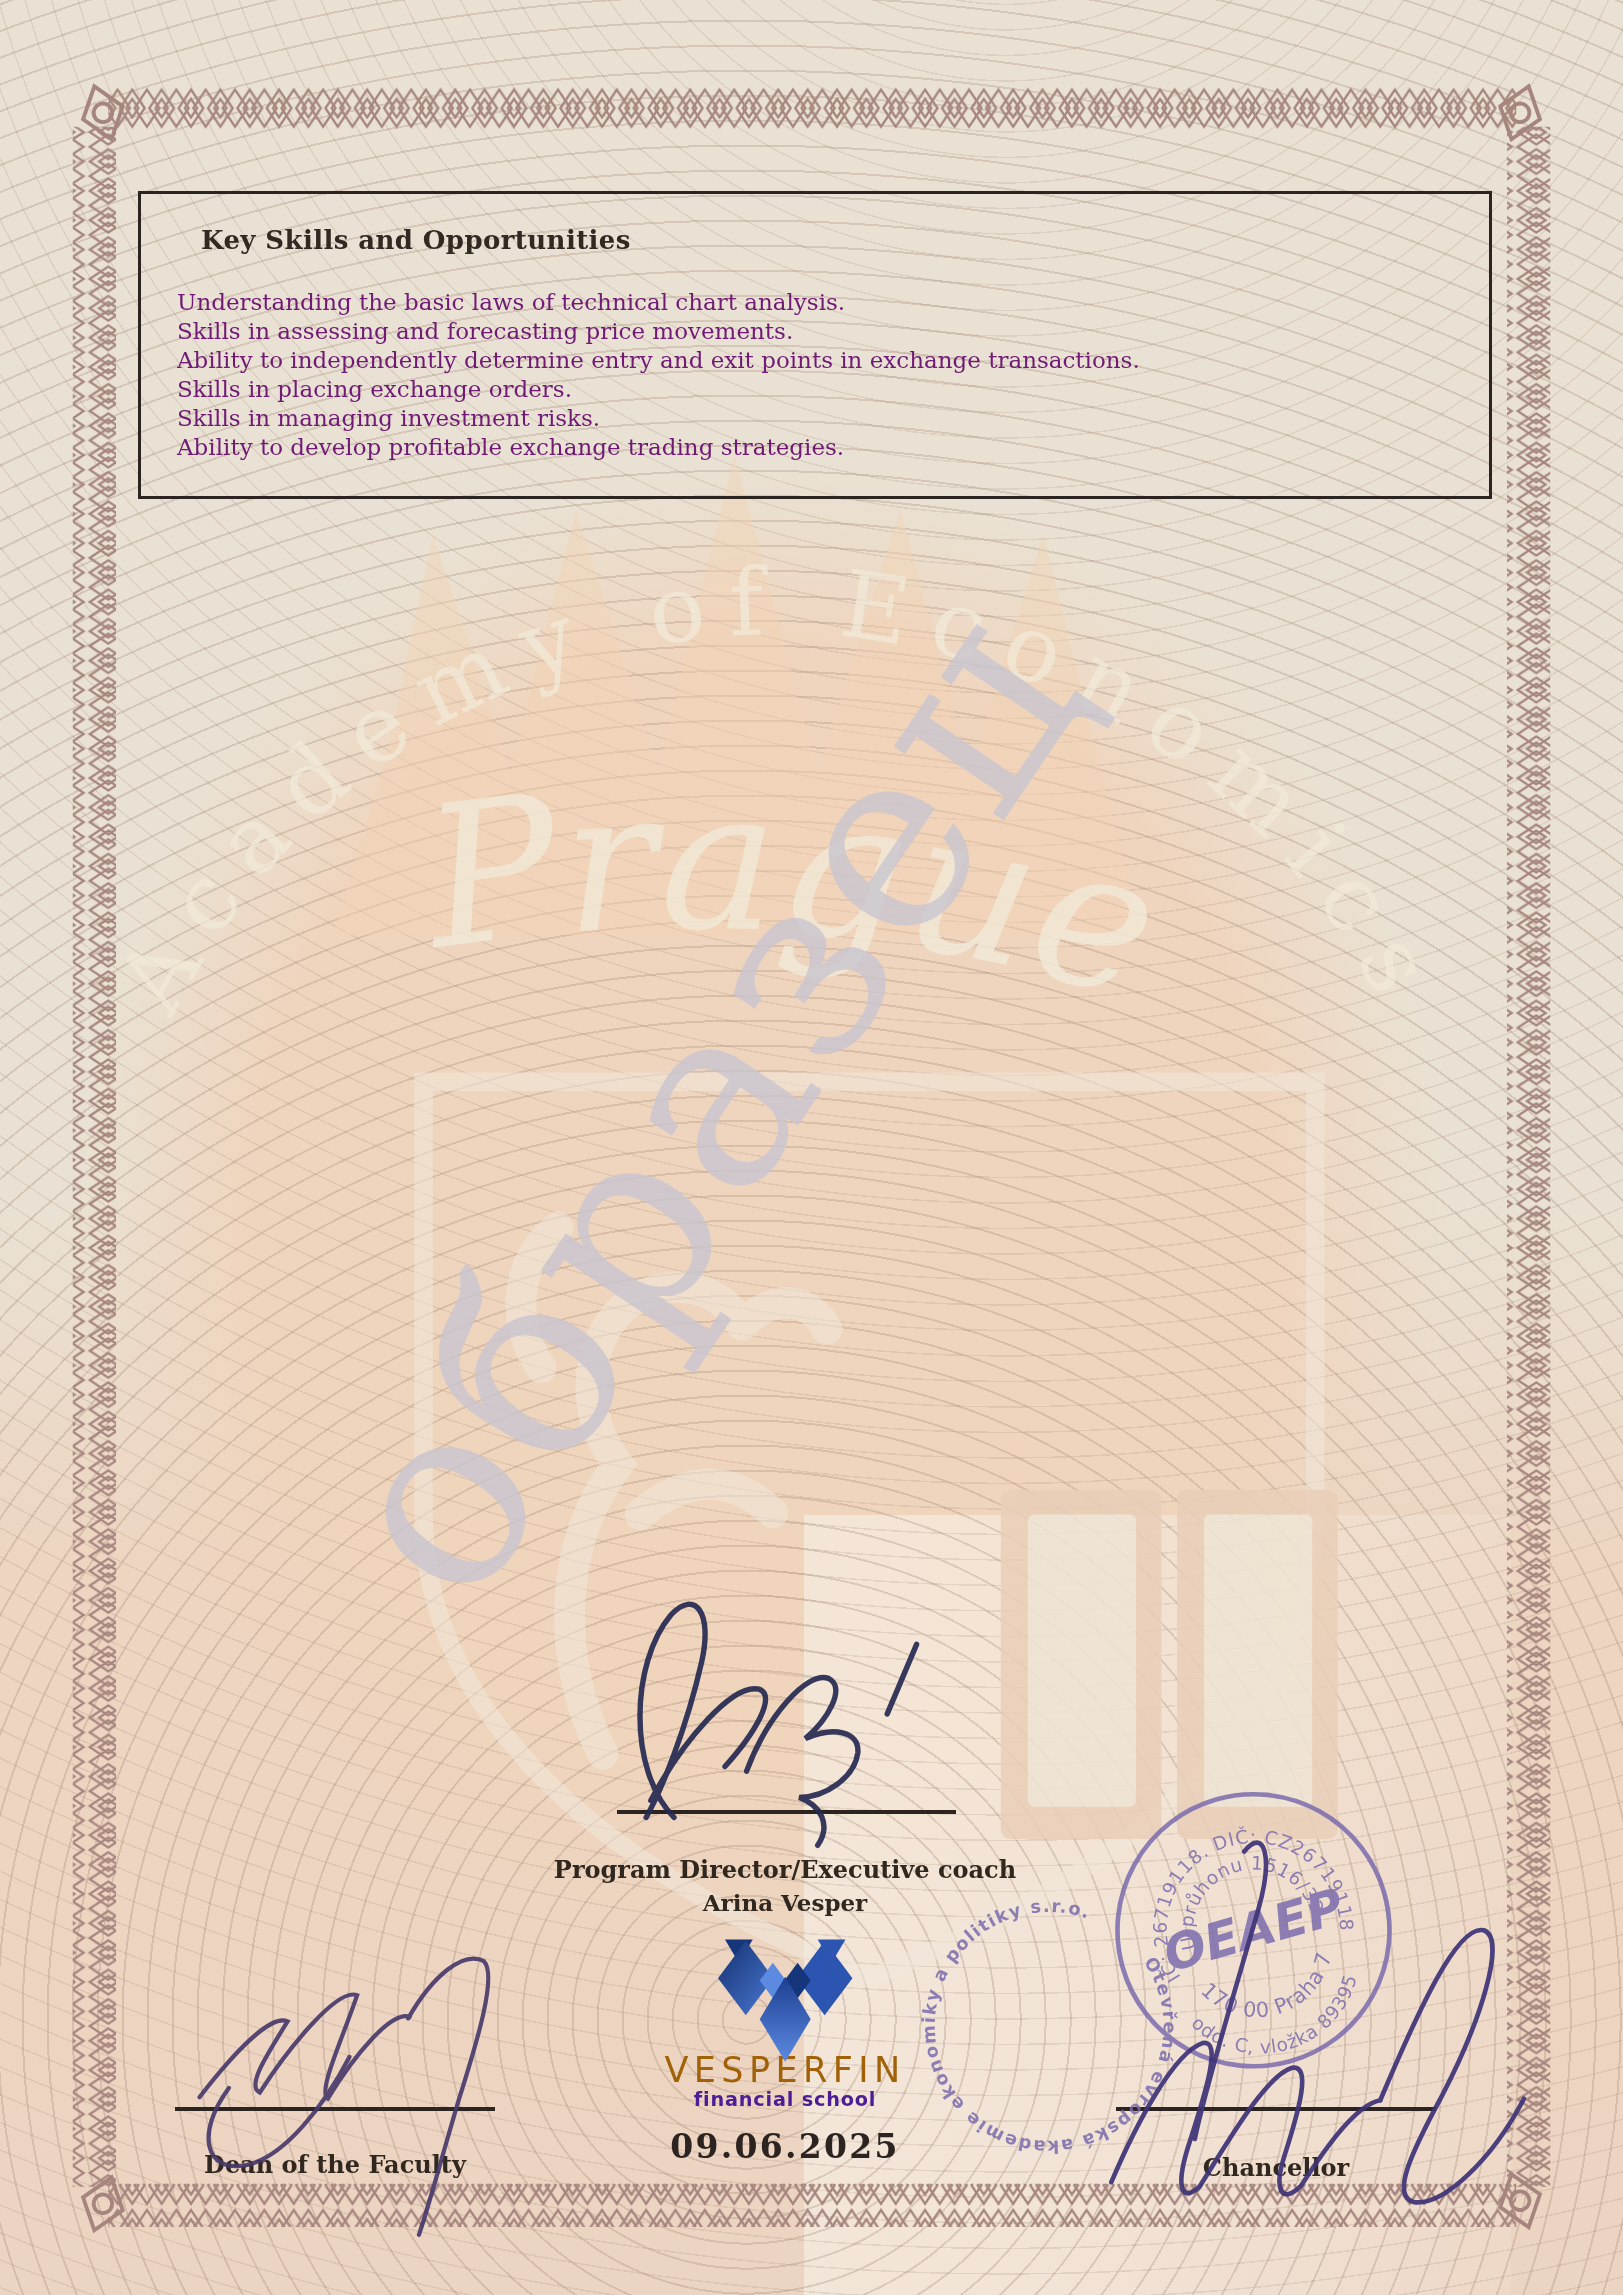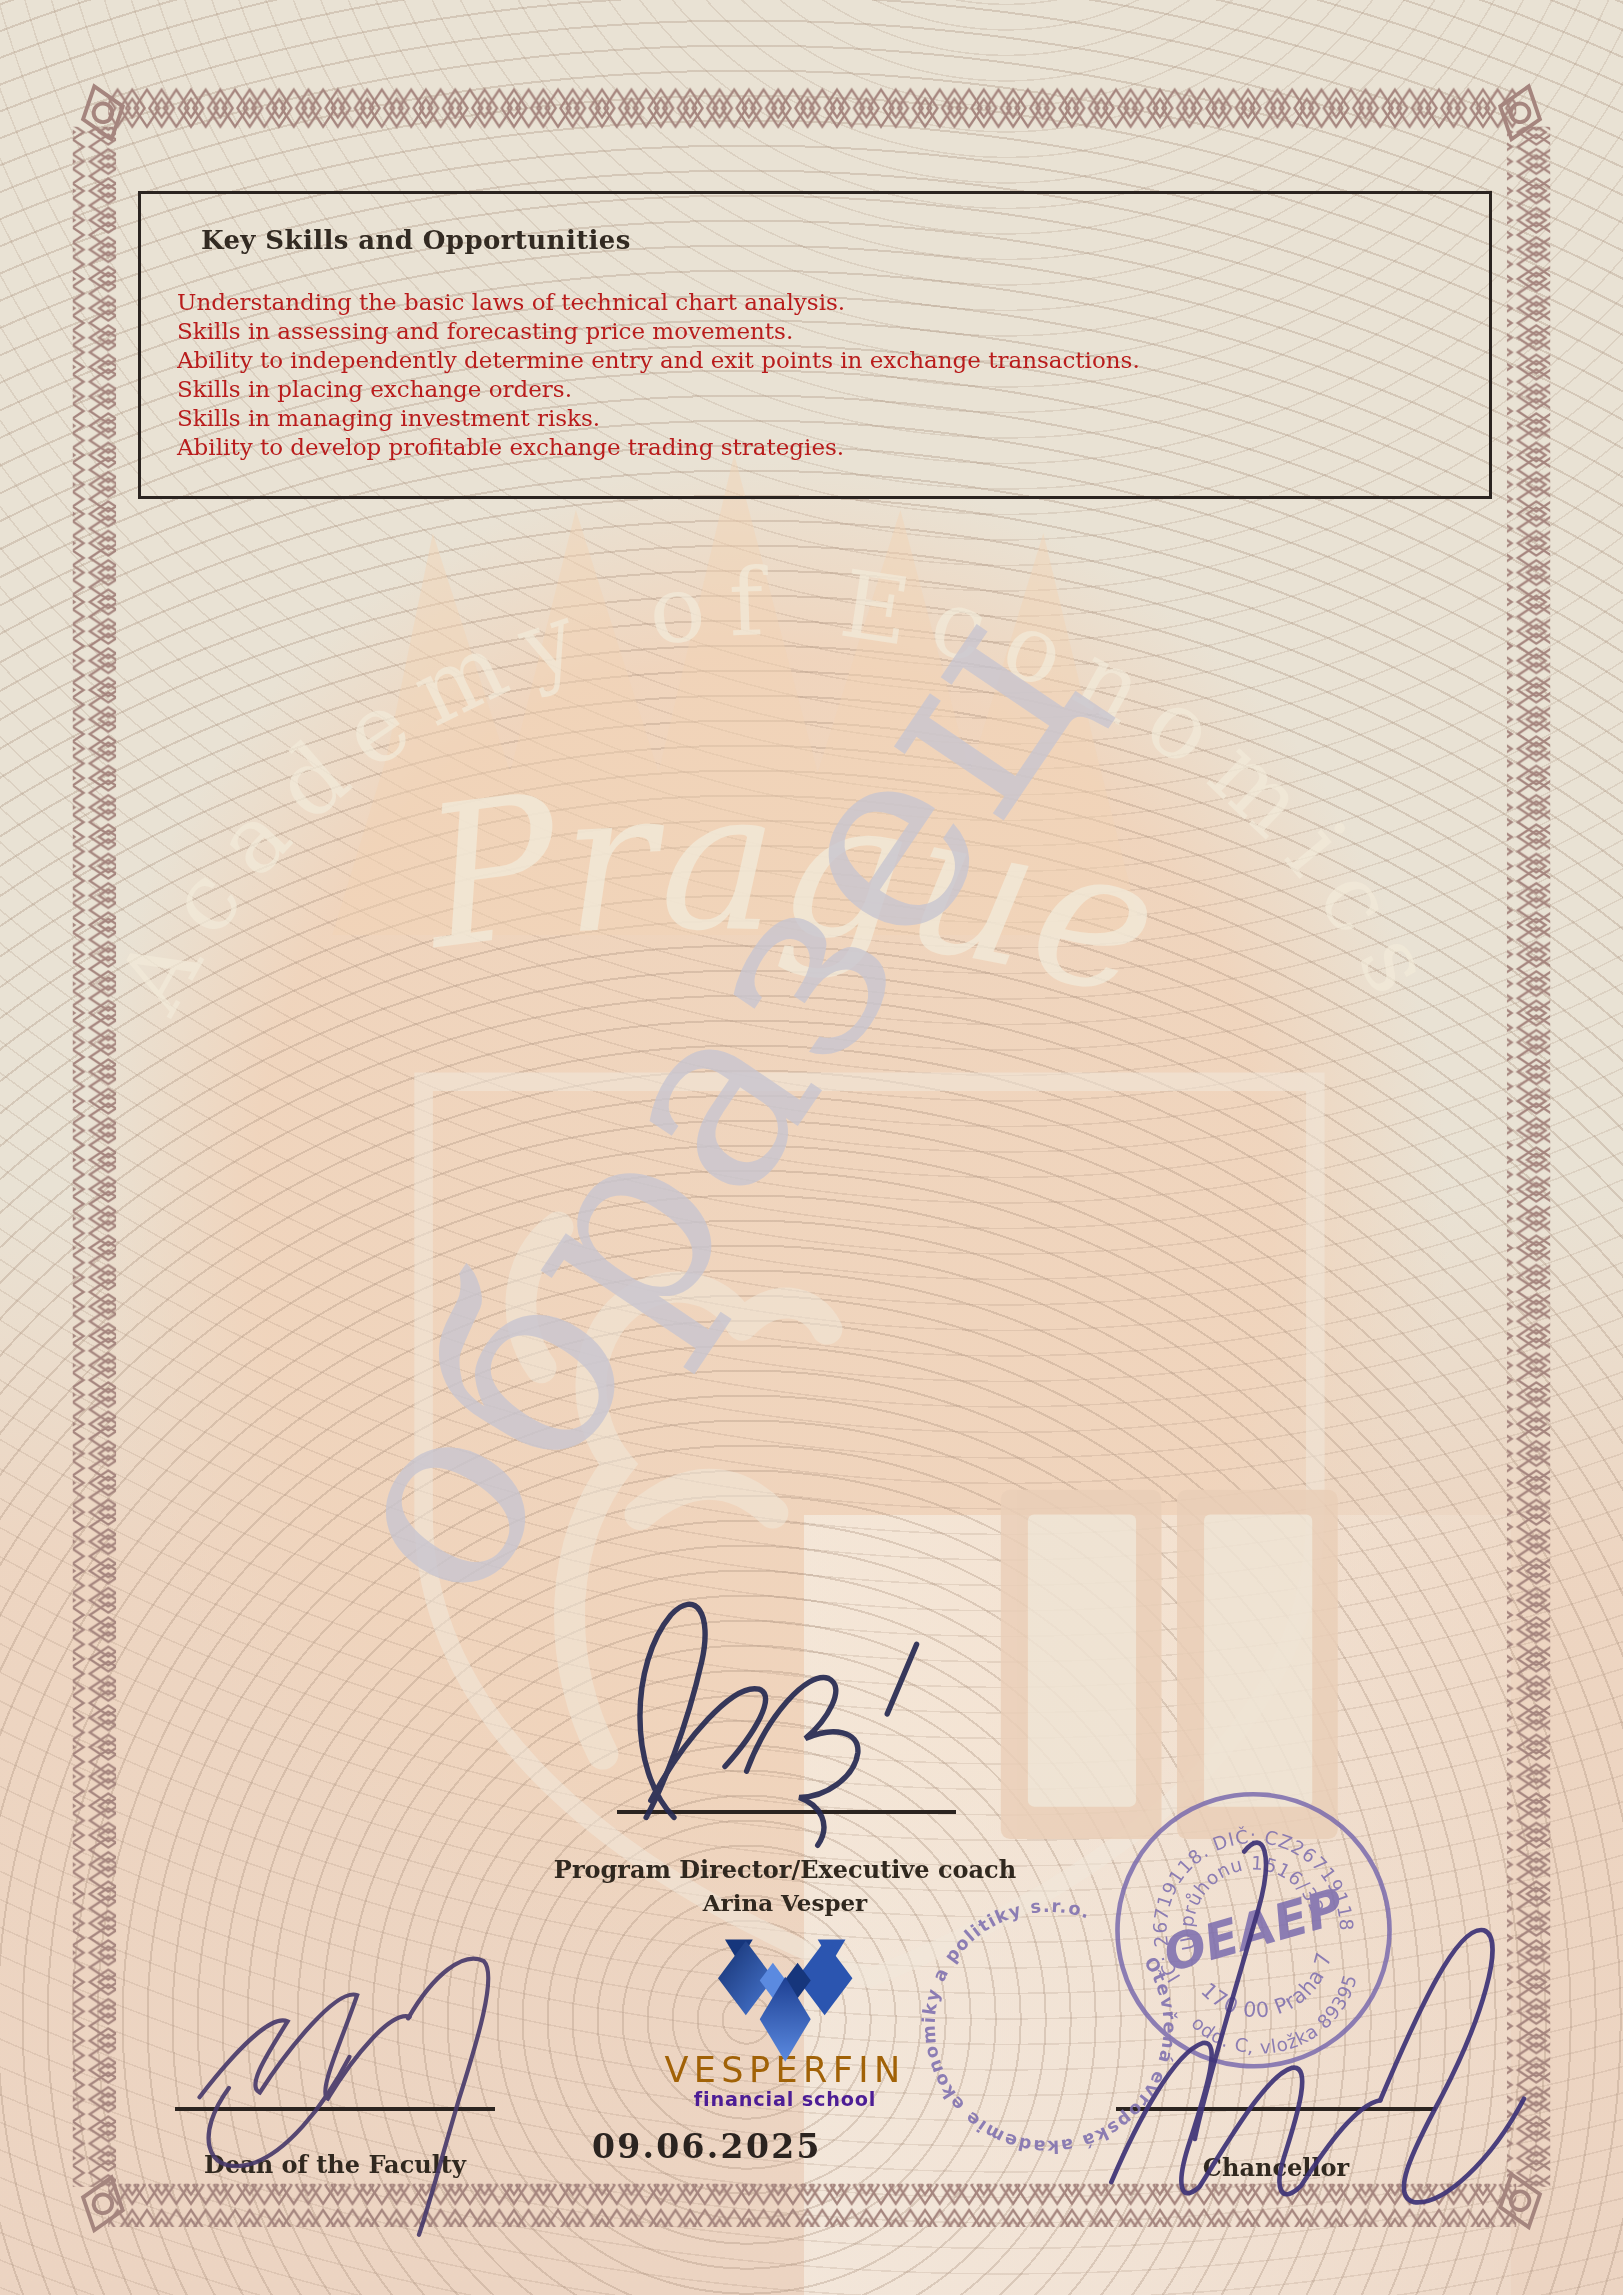--- a/index.html
+++ b/index.html
@@ -15,33 +15,33 @@
   
   .waves{position:absolute;inset:0;background:
     repeating-radial-gradient(circle at 46% 88%, rgba(164,138,118,0) 0 23px, rgba(164,138,118,.30) 23px 25px),
     repeating-radial-gradient(circle at 62% -12%, rgba(164,138,118,0) 0 24px, rgba(164,138,118,.20) 24px 25.5px);}
   
   .skills-box{position:absolute;left:138px;top:191px;width:1354px;height:308px;
     border:3.9px solid #2b2420;box-sizing:border-box;}
   .skills-title{position:absolute;left:36px;top:31px;font-weight:bold;font-size:26px;
     color:#322a22;letter-spacing:0.4px;margin-left:24px;}
   .skills-list{position:absolute;left:36px;top:94px;width:1252px;}
-  .skill-item{font-size:23px;line-height:29px;color:#b91c1c;}
+  .skill-item{font-size:23px;line-height:29px;color:#701a75;}
   
   .sig-line{position:absolute;height:3.9px;background:#2b2420;}
   .lbl{position:absolute;text-align:center;font-weight:bold;color:#30281f;margin-top:28px;}
   .role-director{left:437px;top:1827px;width:696px;font-size:24px;}
   .name-director{left:437px;top:1861px;width:696px;font-size:23px;}
   .label-dean{left:175px;top:2122px;width:320px;font-size:24px;}
   .label-chancellor{left:1116px;top:2125px;width:320px;font-size:24px;}
   .logo-word{position:absolute;left:592px;top:2050px;width:386px;text-align:center;
     font-family:"DejaVu Sans",sans-serif;font-size:35px;letter-spacing:5.4px;color:#a16207;}
   .logo-tag{position:absolute;left:592px;top:2088px;width:386px;text-align:center;
     font-family:"DejaVu Sans",sans-serif;font-weight:bold;font-size:19.3px;letter-spacing:0.8px;color:#4c1d95;}
-  .date{position:absolute;left:592px;top:2127px;width:386px;text-align:left;
+  .date{position:absolute;left:592px;top:2127px;width:386px;text-align:center;
     font-weight:bold;font-size:33px;letter-spacing:2.3px;color:#2b2420;}
   svg{display:block;}
 </style>
 </head>
 <body>
 
 <div class="page">
 
   <div class="tint"></div>
   <div class="light-col"></div>

